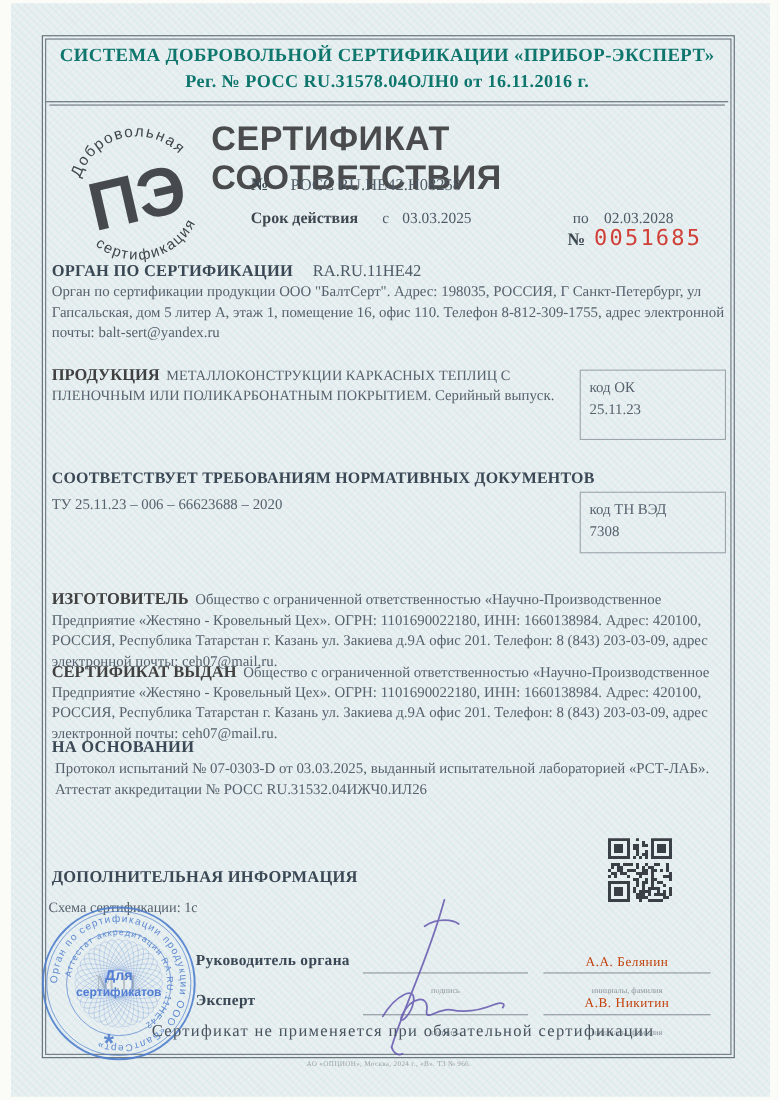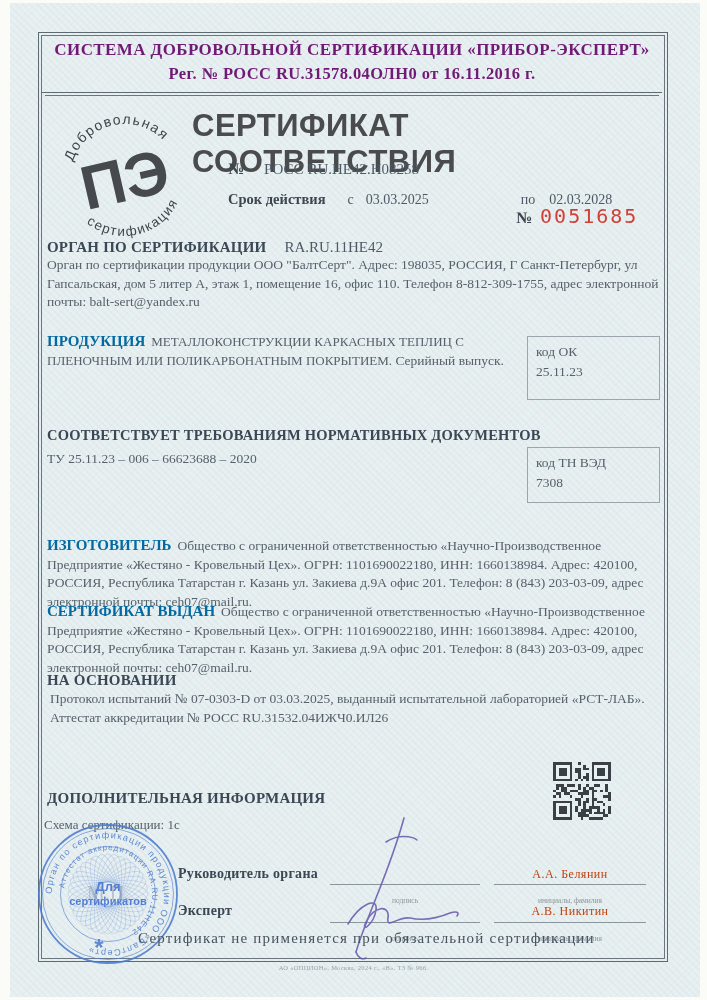--- a/index.html
+++ b/index.html
@@ -6,42 +6,42 @@
   body{width:707px;height:1000px;background:#fbfbf8;font-family:"Liberation Serif",serif;}
   .page{position:relative;width:707px;height:1000px;overflow:hidden;}
   .paper{position:absolute;left:10px;top:3px;width:690px;height:994px;
     background-color:#e9f0f1;
     background-image:
       repeating-linear-gradient(45deg, rgba(168,214,220,0.14) 0 2px, rgba(255,255,255,0) 2px 5px),
       repeating-linear-gradient(-45deg, rgba(226,178,190,0.07) 0 1px, rgba(255,255,255,0) 1px 4px);}
   .frame-outer{position:absolute;left:38px;top:32px;width:628px;height:928px;border:1px solid #5d6a72;}
   .frame-inner{position:absolute;left:41px;top:35px;width:622px;height:922px;border:1px solid #6b767e;}
   .abs{position:absolute;}
-  .hdr{left:42px;top:40px;width:620px;text-align:center;color:#701a75;}
+  .hdr{left:42px;top:40px;width:620px;text-align:center;color:#0f766e;}
   .hdr-l1{font-size:17px;font-weight:bold;letter-spacing:0.4px;}
   .hdr-l2{font-size:16.5px;font-weight:bold;margin-top:4px;letter-spacing:0.4px;}
   .sep1{left:42px;top:92px;width:620px;border-top:1px solid #5d6a72;height:0;}
   .sep2{left:45px;top:95px;width:614px;border-top:1px solid #6b767e;height:0;}
   .title{left:192px;top:108px;width:478px;font-family:"Liberation Sans",sans-serif;
     font-weight:bold;font-size:31px;color:#4a4b4d;letter-spacing:0.5px;}
   .numline{left:228px;top:160px;font-size:15px;color:#4d5a66;text-align:right;}
   .numline .no{font-weight:bold;font-size:16px;color:#3d4750;margin-right:20px;}
   .validity{left:228px;top:191px;font-size:14px;color:#4d5a66;}
   .validity .lab{font-weight:bold;font-size:14.5px;color:#3d4750;}
   .validity .c{margin-left:22px;}
   .validity .d1{margin-left:12px;}
   .validity .po{margin-left:92px;}
   .validity .d2{margin-left:14px;}
   .serial{left:516px;top:204px;}
   .serial .no{font-weight:bold;font-size:16px;color:#3d4750;}
   .serial .val{font-family:"DejaVu Sans Mono",monospace;font-size:20px;letter-spacing:2px;color:#d04038;margin-left:8px;}
   .seclabel{font-weight:bold;font-size:15px;color:#3a4754;letter-spacing:0.2px;}
   .secvalue{font-size:15px;color:#4d5a66;}
   .para{font-size:13.5px;line-height:18.6px;color:#55616c;margin:0;}
-  .para .inlbl{font-weight:bold;font-size:15px;color:#0369a1;margin-right:6px;}
+  .para .inlbl{font-weight:bold;font-size:15px;color:#404040;margin-right:6px;}
   .caps{font-size:13px;}
   .codebox{border:1px solid #9aa6ac;padding:5px 8px;font-size:13.5px;color:#55616c;line-height:20px;}
   .sig-role{font-weight:bold;font-size:14px;color:#3a4754;letter-spacing:0.3px;}
   .sig-line{border-top:1px solid #8b969c;height:0;}
   .sig-cap{font-size:7.5px;color:#8b969c;text-align:center;margin-top:10px;}
   .sig-name{font-size:12px;color:#c2410c;text-align:center;letter-spacing:0.5px;}
   .footnote{font-size:15px;color:#46525e;letter-spacing:1.2px;}
   .printinfo{left:0;top:964px;width:707px;text-align:center;font-size:6.5px;color:#98a2a9;letter-spacing:0.3px;}
   svg{display:block;}
 </style>

